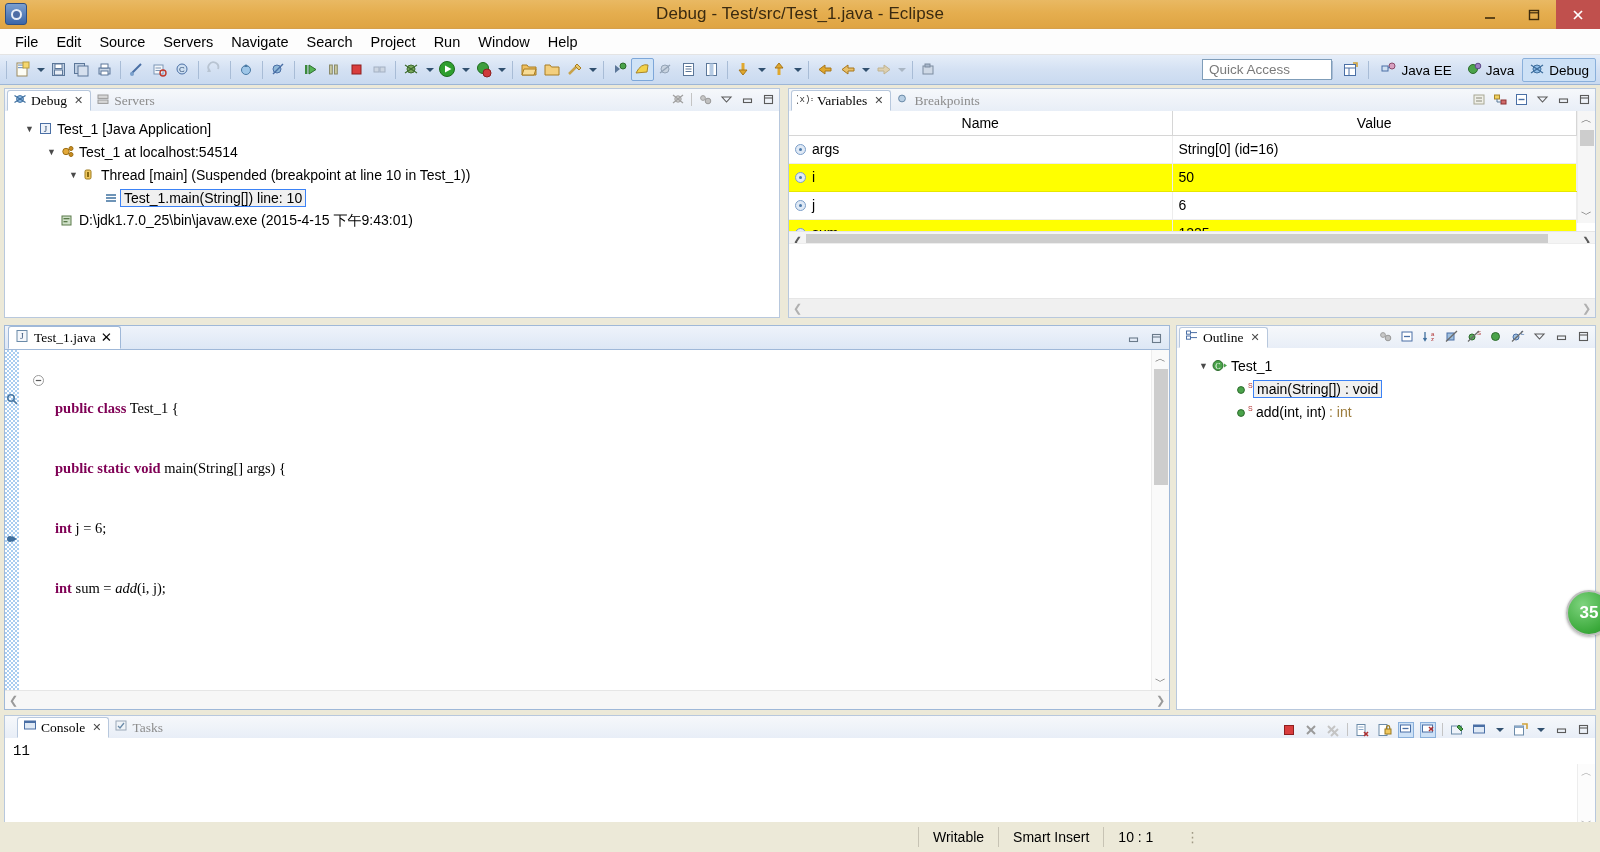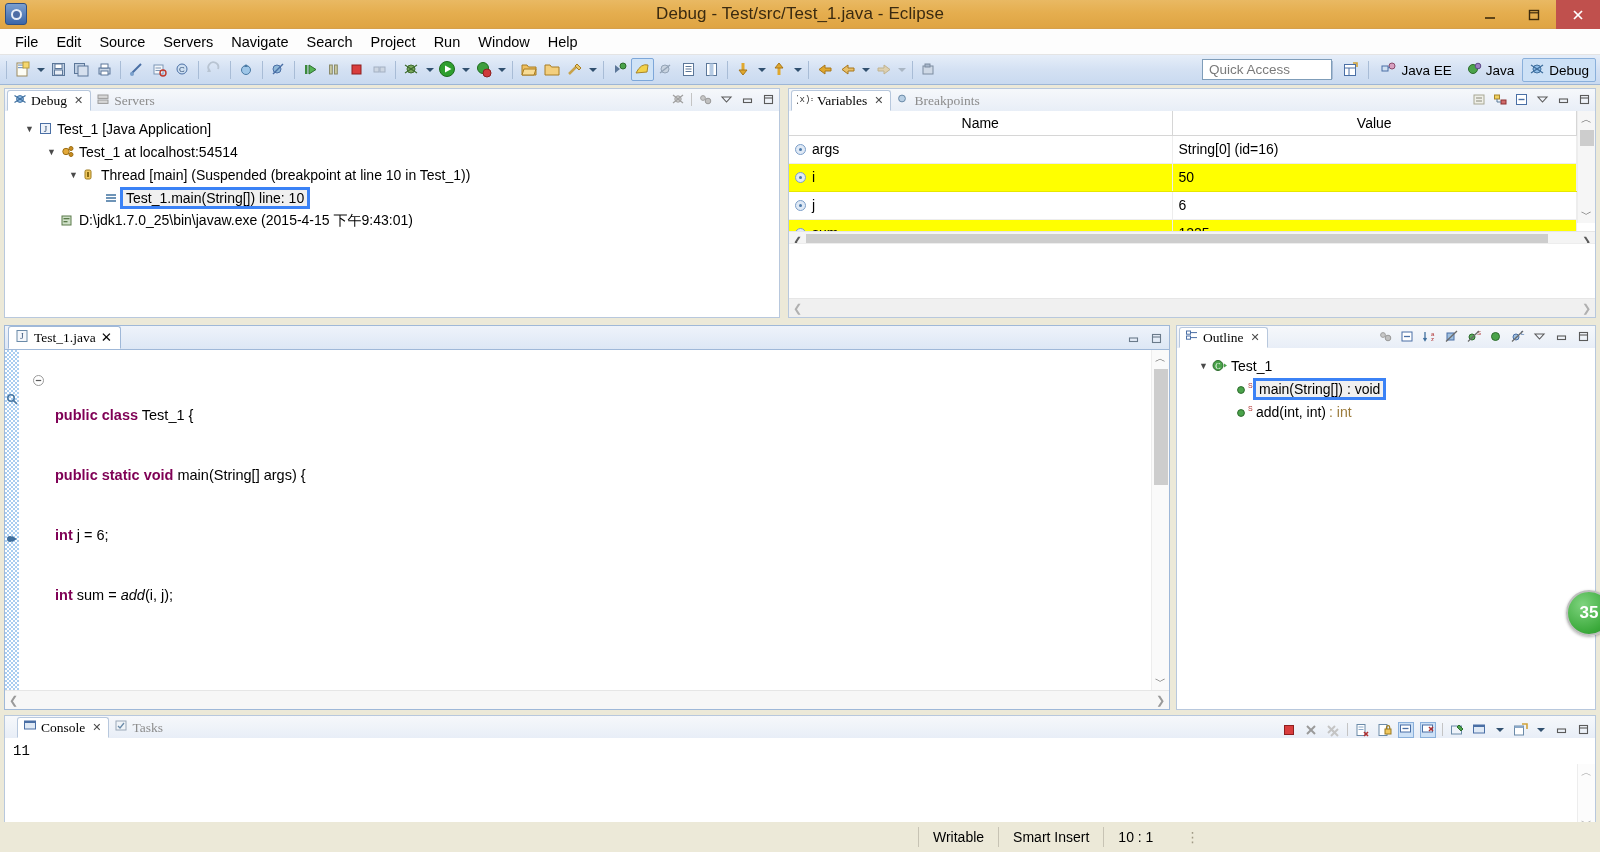--- a/index.html
+++ b/index.html
@@ -121,21 +121,21 @@
   .vtool{ width:16px;height:16px;display:flex;align-items:center;justify-content:center; }
 
   .vbody{ position:absolute; left:0; right:0; top:22px; bottom:0; overflow:hidden; background:#fff; }
 
   
   .tree{ padding:6px 0 0 4px; font-size:14px; }
   .trow{ display:flex; align-items:center; height:23px; white-space:nowrap; }
   .twist{ width:13px; text-align:center; color:#4a4a4a; font-size:9px; }
   .tico{ width:18px;height:16px;display:flex;align-items:center;justify-content:center; }
   .tlabel{ padding:0 3px; }
-  .tlabel.sel{ background:#f0f0f0; border:3px solid #3b82f6; padding:0 3px; }
+  .tlabel.sel{ background:#f0f0f0; border:1px solid #3b82f6; padding:0 3px; }
 
   
   .vtable{ width:100%; border-collapse:collapse; table-layout:fixed; font-size:14px; }
   .vtable th{
     text-align:center; font-weight:400; height:24px; padding:0 8px;
     background:#fff; border-bottom:1px solid #d6d6d6; border-right:1px solid #d6d6d6;
   }
   .vtable td{
     height:28px; padding:0 6px; border-bottom:1px solid #ededed;
     border-right:1px solid #ededed; white-space:nowrap; overflow:hidden;
@@ -188,22 +188,22 @@
     background-image:
       linear-gradient(45deg,#a9cdf0 25%,transparent 25%,transparent 75%,#a9cdf0 75%),
       linear-gradient(45deg,#a9cdf0 25%,transparent 25%,transparent 75%,#a9cdf0 75%);
     background-size:4px 4px; background-position:0 0,2px 2px;
   }
   .efold{
     position:absolute; left:26px; top:0; bottom:0; width:16px; background:#fff;
   }
   .ecode{
     position:absolute; left:42px; right:19px; top:0; bottom:19px;
-    font-family:Liberation Sans, sans-serif; font-size:14.5px;
-    line-height:20px; padding-top:15px; overflow:hidden; white-space:pre;
+    font-family:Liberation Serif, serif; font-size:14.5px;
+    line-height:20px; padding-top:8px; overflow:hidden; white-space:pre;
   }
   .cline{ height:20px; padding-left:8px; }
   .k{ color:#7f0055; font-weight:bold; }
   .m{ color:#000; font-style:italic; }
 
   
   .otree{ padding:6px 0 0 6px; font-size:14px; }
   .orow{ display:flex; align-items:center; height:23px; white-space:nowrap; }
 
   

